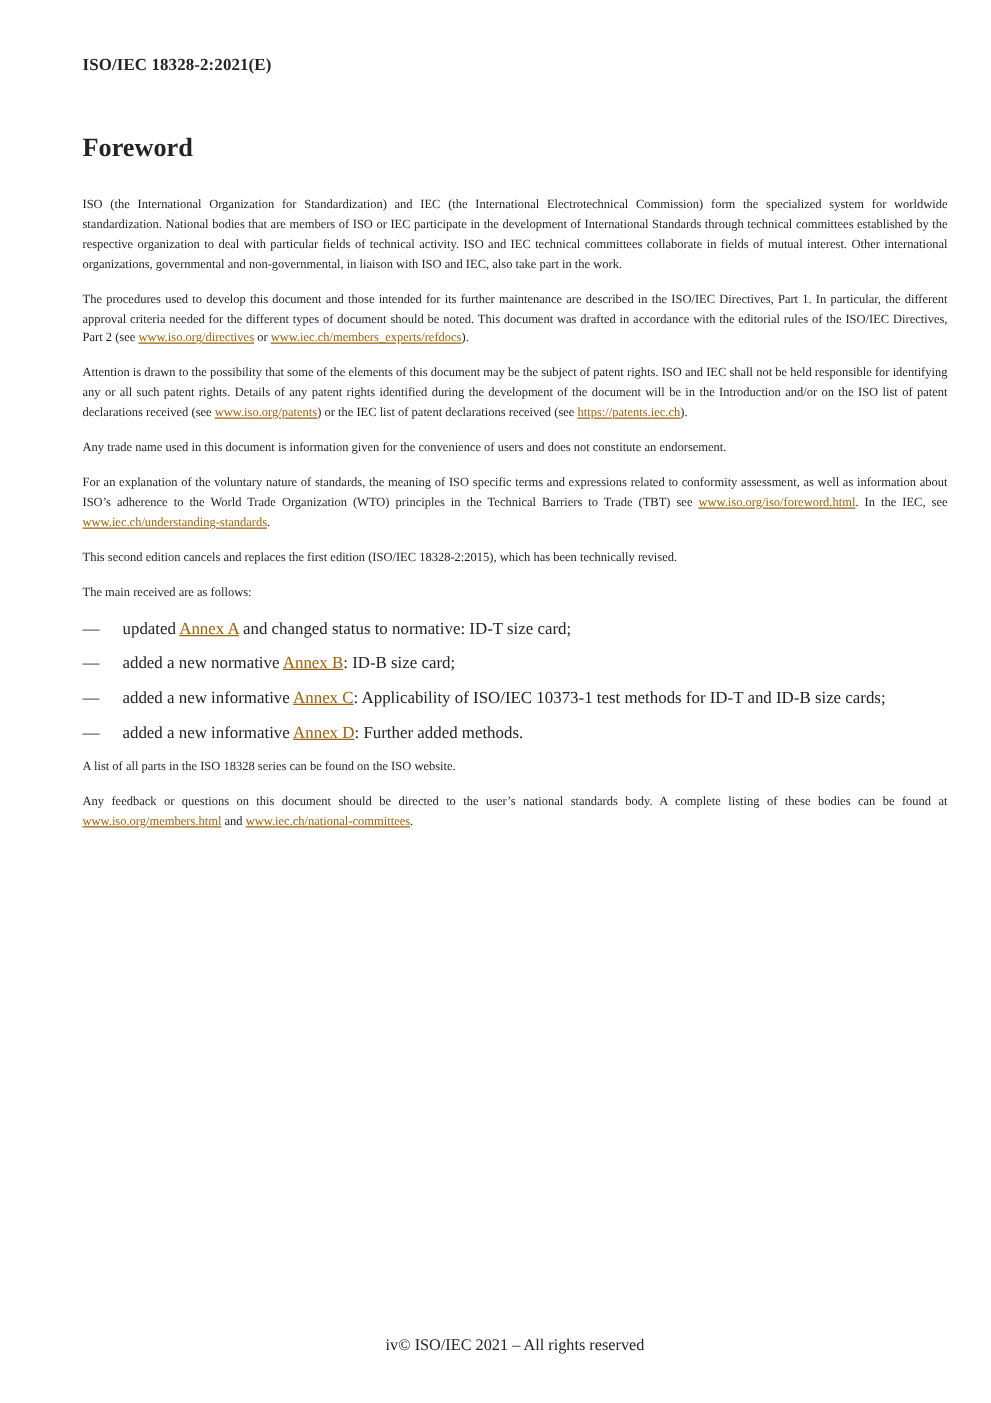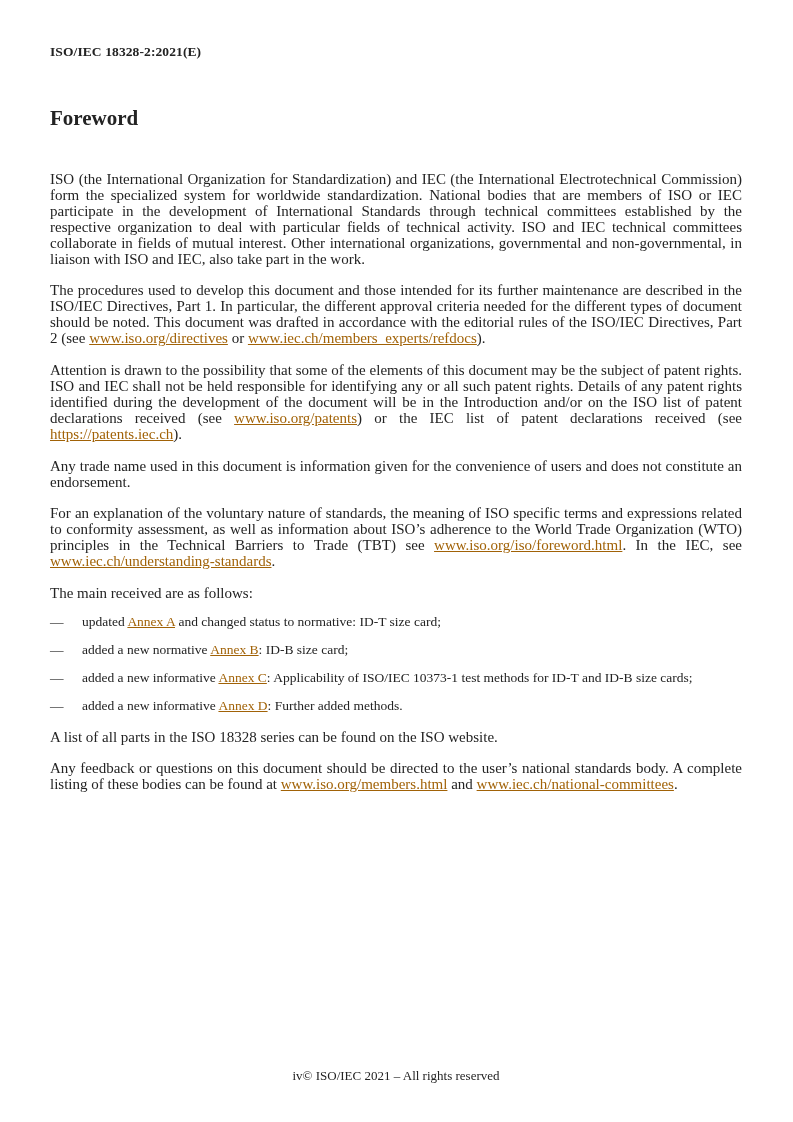--- a/index.html
+++ b/index.html
@@ -7,21 +7,21 @@
     width: 793px;
     height: 1122px;
     background: #ffffff;
     position: relative;
     font-family: "Liberation Serif", "DejaVu Serif", serif;
     color: #232323;
     overflow: hidden;
   }
   .page {
     position: absolute;
-    left: 50px;
+    left: 66px;
     top: 0;
     width: 692px;
     height: 888px;
   }
   .doc-ref {
     position: absolute;
     top: 44px;
     left: 0;
     font-size: 13.5px;
     font-weight: bold;
@@ -35,24 +35,24 @@
     font-weight: bold;
     margin: 0;
   }
   .doc-body {
     position: absolute;
     top: 156px;
     left: 0;
     width: 692px;
   }
   .para {
-    font-size: 15px;
+    font-size: 10px;
     line-height: 15.9px;
     text-align: justify;
-    margin: 16px 0 12px 0;
+    margin: 0 0 12px 0;
   }
   .bullet-item {
     display: flex;
     margin: 0 0 12px 0;
     font-size: 13.5px;
     line-height: 15.9px;
   }
   .bullet-dash {
     flex: 0 0 32px;
   }
@@ -82,20 +82,21 @@
   <div class="doc-ref">ISO/IEC 18328-2:2021(E)</div>
 
   <h1 class="page-title">Foreword</h1>
 
   <div class="doc-body">
       <p class="para"><span>ISO (the International Organization for Standardization) and IEC (the International Electrotechnical Commission) form the specialized system for worldwide standardization. National bodies that are members of ISO or IEC participate in the development of International Standards through technical committees established by the respective organization to deal with particular fields of technical activity. ISO and IEC technical committees collaborate in fields of mutual interest. Other international organizations, governmental and non-governmental, in liaison with ISO and IEC, also take part in the work.</span></p>
       <p class="para"><span>The procedures used to develop this document and those intended for its further maintenance are described in the ISO/IEC Directives, Part 1. In particular, the different approval criteria needed for the different types of document should be noted. This document was drafted in accordance with the editorial rules of the ISO/IEC Directives, Part 2 (see </span><a class="link" href="#">www.iso.org/directives</a><span> or </span><a class="link" href="#">www.iec.ch/members_experts/refdocs</a><span>).</span></p>
       <p class="para"><span>Attention is drawn to the possibility that some of the elements of this document may be the subject of patent rights. ISO and IEC shall not be held responsible for identifying any or all such patent rights. Details of any patent rights identified during the development of the document will be in the Introduction and/or on the ISO list of patent declarations received (see </span><a class="link" href="#">www.iso.org/patents</a><span>) or the IEC list of patent declarations received (see </span><a class="link" href="#">https://patents.iec.ch</a><span>).</span></p>
       <p class="para"><span>Any trade name used in this document is information given for the convenience of users and does not constitute an endorsement.</span></p>
       <p class="para"><span>For an explanation of the voluntary nature of standards, the meaning of ISO specific terms and expressions related to conformity assessment, as well as information about ISO’s adherence to the World Trade Organization (WTO) principles in the Technical Barriers to Trade (TBT) see </span><a class="link" href="#">www.iso.org/iso/foreword.html</a><span>. In the IEC, see </span><a class="link" href="#">www.iec.ch/understanding-standards</a><span>.</span></p>
+      <p class="para"><span>This second edition cancels and replaces the first edition (ISO/IEC 18328-2:2015), which has been technically revised.</span></p>
       <p class="para"><span>The main received are as follows:</span></p>
       <div class="bullet-item">
         <span class="bullet-dash">—</span>
         <div class="bullet-text"><span>updated </span><a class="link" href="#">Annex A</a><span> and changed status to normative: ID-T size card;</span></div>
       </div>
       <div class="bullet-item">
         <span class="bullet-dash">—</span>
         <div class="bullet-text"><span>added a new normative </span><a class="link" href="#">Annex B</a><span>: ID-B size card;</span></div>
       </div>
       <div class="bullet-item">

